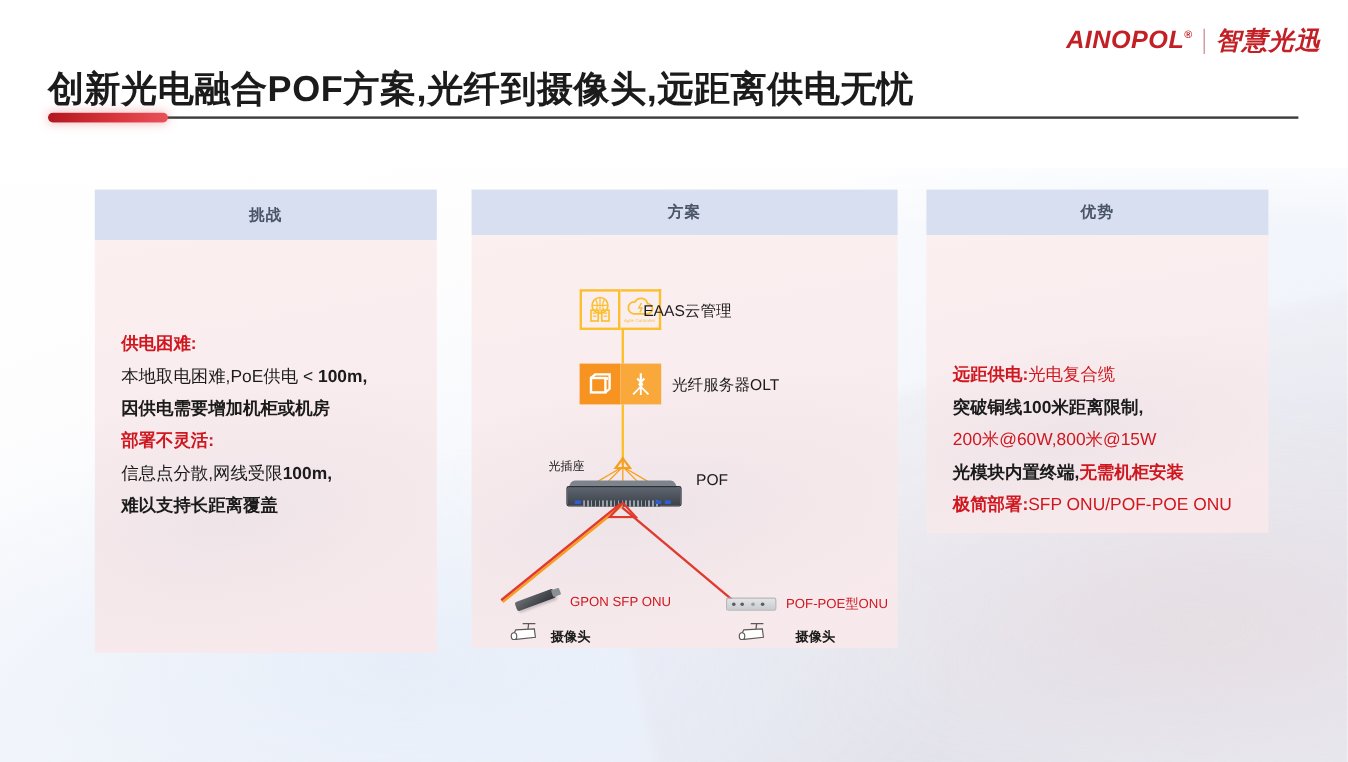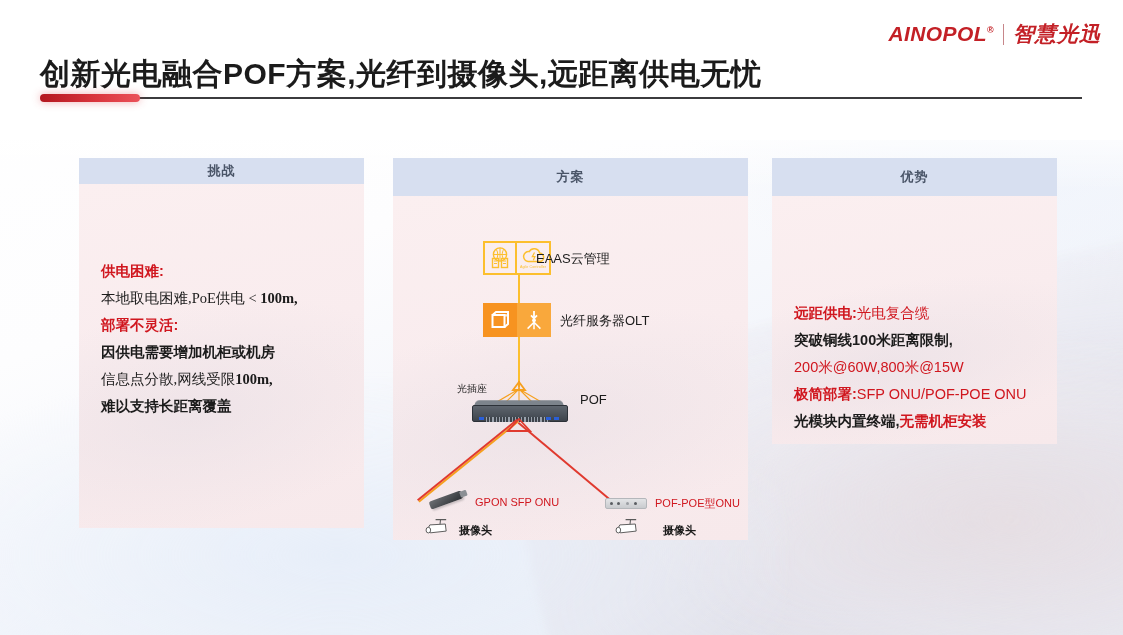--- a/index.html
+++ b/index.html
@@ -47,33 +47,33 @@
   
   .panel{position:absolute;z-index:5;}
   .panel-head{background:#d7dff0;color:#4a5568;font-size:13px;font-weight:bold;
     display:flex;align-items:center;justify-content:center;letter-spacing:1px;}
   .panel-body{background:linear-gradient(170deg,#fbeff0 0%,#f9ecee 45%,#f7e9eb 100%);position:relative;overflow:hidden;}
   .panel-body::after{content:"";position:absolute;left:-20%;top:30%;width:150%;height:70%;
     background:radial-gradient(ellipse at 40% 50%, rgba(226,219,226,.45) 0%, rgba(255,255,255,0) 65%);
     transform:rotate(-10deg);pointer-events:none;}
 
   #panel-left{left:79px;top:158px;width:285px;}
-  #panel-left .panel-head{height:26px;}
+  #panel-left .panel-head{height:42px;}
   #panel-left .panel-body{height:344px;padding-left:46px;}
   #panel-center{left:393px;top:158px;width:355px;}
   #panel-center .panel-head{height:38px;}
   #panel-center .panel-body{height:344px;}
   #panel-right{left:772px;top:158px;width:285px;}
   #panel-right .panel-head{height:38px;}
   #panel-right .panel-body{height:248px;}
 
   
   .txtblock{position:absolute;left:22px;z-index:3;}
   .tline{font-size:14.5px;line-height:27px;white-space:nowrap;color:#1b1b1b;font-weight:bold;}
-  .tline.normal{font-weight:normal;font-family:Liberation Serif, serif;}
+  .tline.normal{font-weight:normal;}
   .red{color:#d0171f;}
   .redb{color:#d0171f;font-weight:bold;}
   .bold{font-weight:bold;}
 
   
   .diag{position:absolute;inset:0;z-index:3;}
   .dlabel{position:absolute;font-size:13px;color:#1b1b1b;white-space:nowrap;}
   .dlabel.sm{font-size:10px;}
   .dlabel.red{color:#d0171f;}
 
@@ -132,22 +132,22 @@
 </div>
 
 <div class="panel" id="panel-left">
   <div class="panel-head">挑战</div>
   <div class="panel-body">
     <div class="txtblock" style="top:74px;">
       <div class="tline redb">供电困难:</div>
       <div class="tline normal">
         <span>本地取电困难,PoE供电 &lt; </span><span class="bold">100m,</span>
       </div>
+      <div class="tline">因供电需要增加机柜或机房</div>
       <div class="tline redb">部署不灵活:</div>
-      <div class="tline">因供电需要增加机柜或机房</div>
       <div class="tline normal">
         <span>信息点分散,网线受限</span><span class="bold">100m,</span>
       </div>
       <div class="tline">难以支持长距离覆盖</div>
     </div>
   </div>
 </div>
 
 <div class="panel" id="panel-center">
   <div class="panel-head">方案</div>
@@ -258,20 +258,20 @@
 <div class="panel" id="panel-right">
   <div class="panel-head">优势</div>
   <div class="panel-body">
     <div class="txtblock" style="top:104px;">
       <div class="tline">
         <span class="redb">远距供电:</span><span class="red" style="font-weight:normal;">光电复合缆</span>
       </div>
       <div class="tline">突破铜线100米距离限制,</div>
       <div class="tline red" style="font-weight:normal;">200米@60W,800米@15W</div>
       <div class="tline">
+        <span>光模块内置终端,</span><span class="red">无需机柜安装</span>
+      </div>
+      <div class="tline">
         <span class="redb">极简部署:</span><span class="red" style="font-weight:normal;">SFP ONU/POF-POE ONU</span>
-      </div>
-      <div class="tline">
-        <span>光模块内置终端,</span><span class="red">无需机柜安装</span>
       </div>
     </div>
   </div>
 </div>
 
 </body></html>

